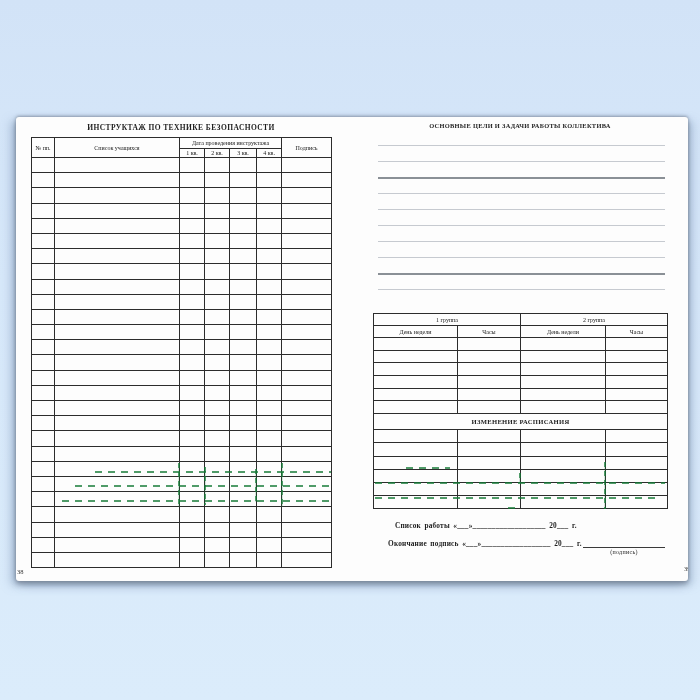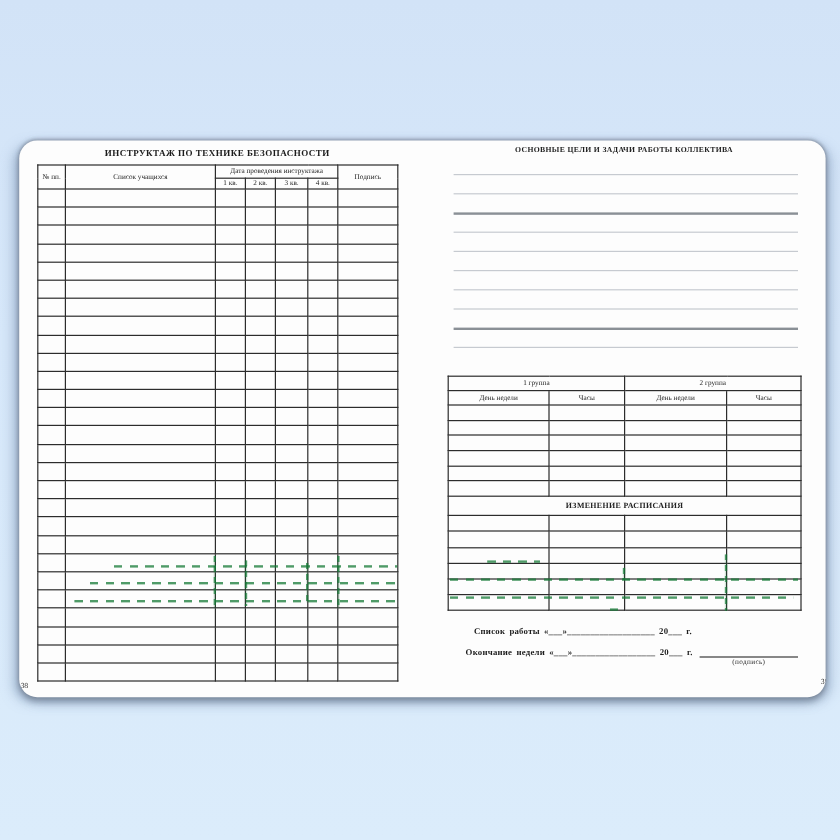--- a/index.html
+++ b/index.html
@@ -6,21 +6,21 @@
   body{
     width:700px;height:700px;overflow:hidden;
     background:linear-gradient(180deg,#d2e3f7 0%,#d7e8fa 40%,#dbecfb 100%);
     font-family:"Liberation Serif","DejaVu Serif",serif;
     color:#222;
     position:relative;
   }
   .sheet{
     position:absolute;left:16px;top:117px;width:672px;height:464px;
     background:var(--paper,#fdfdfd);
-    border-radius:15px;
+    border-radius:3px;
     box-shadow:
       0 -1px 3px rgba(100,110,125,.55),
       0 3px 5px rgba(100,110,125,.6),
       -5px 4px 10px rgba(120,145,180,.5),
       5px 4px 10px rgba(120,145,180,.4);
     overflow:hidden;
   }
   .page-title{
     position:absolute;text-align:center;font-weight:bold;color:#1c1c1c;
     white-space:nowrap;
@@ -460,21 +460,21 @@
         <tr>
           <td></td>
           <td></td>
           <td></td>
           <td></td>
         </tr>
       </tbody>
   </table>
 
   <div id="work-start" class="work-line">Список работы «___»___________________ 20___ г.</div>
-  <div id="work-end" class="work-line">Окончание недели «___»__________________ 20___ г.</div>
+  <div id="work-end" class="work-line">Окончание подпись «___»__________________ 20___ г.</div>
 
   <div class="sign-block">
     <div class="sign-rule"></div>
     <div class="sign-caption">(подпись)</div>
   </div>
 
   <div class="pagenum" id="pagenum-right">39</div>
 
   <div class="gh" style="left:390px;top:350px;width:44px;"></div>
   <div class="gh" style="left:359px;top:365px;width:290px;"></div>

